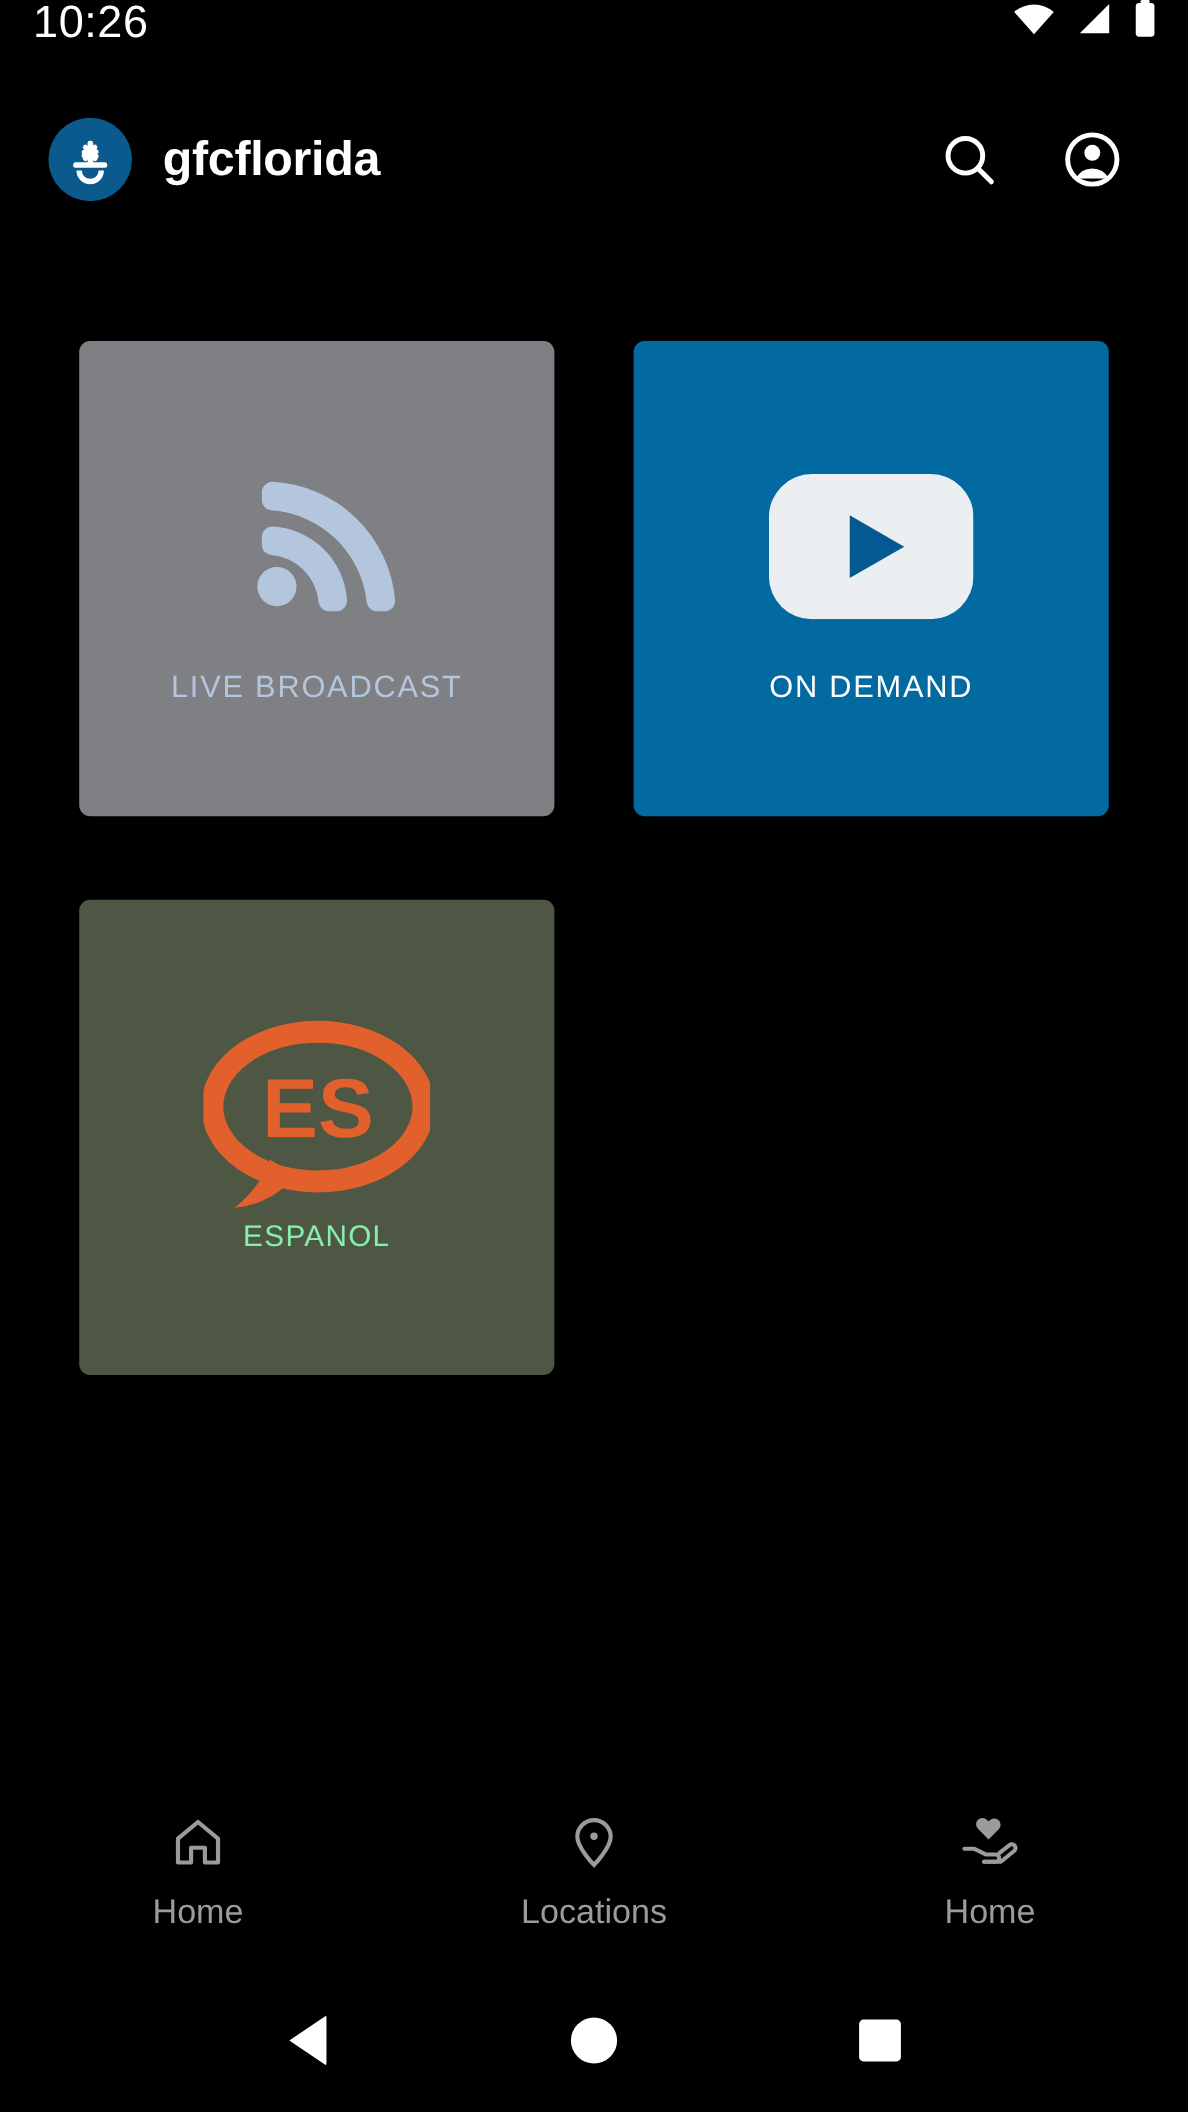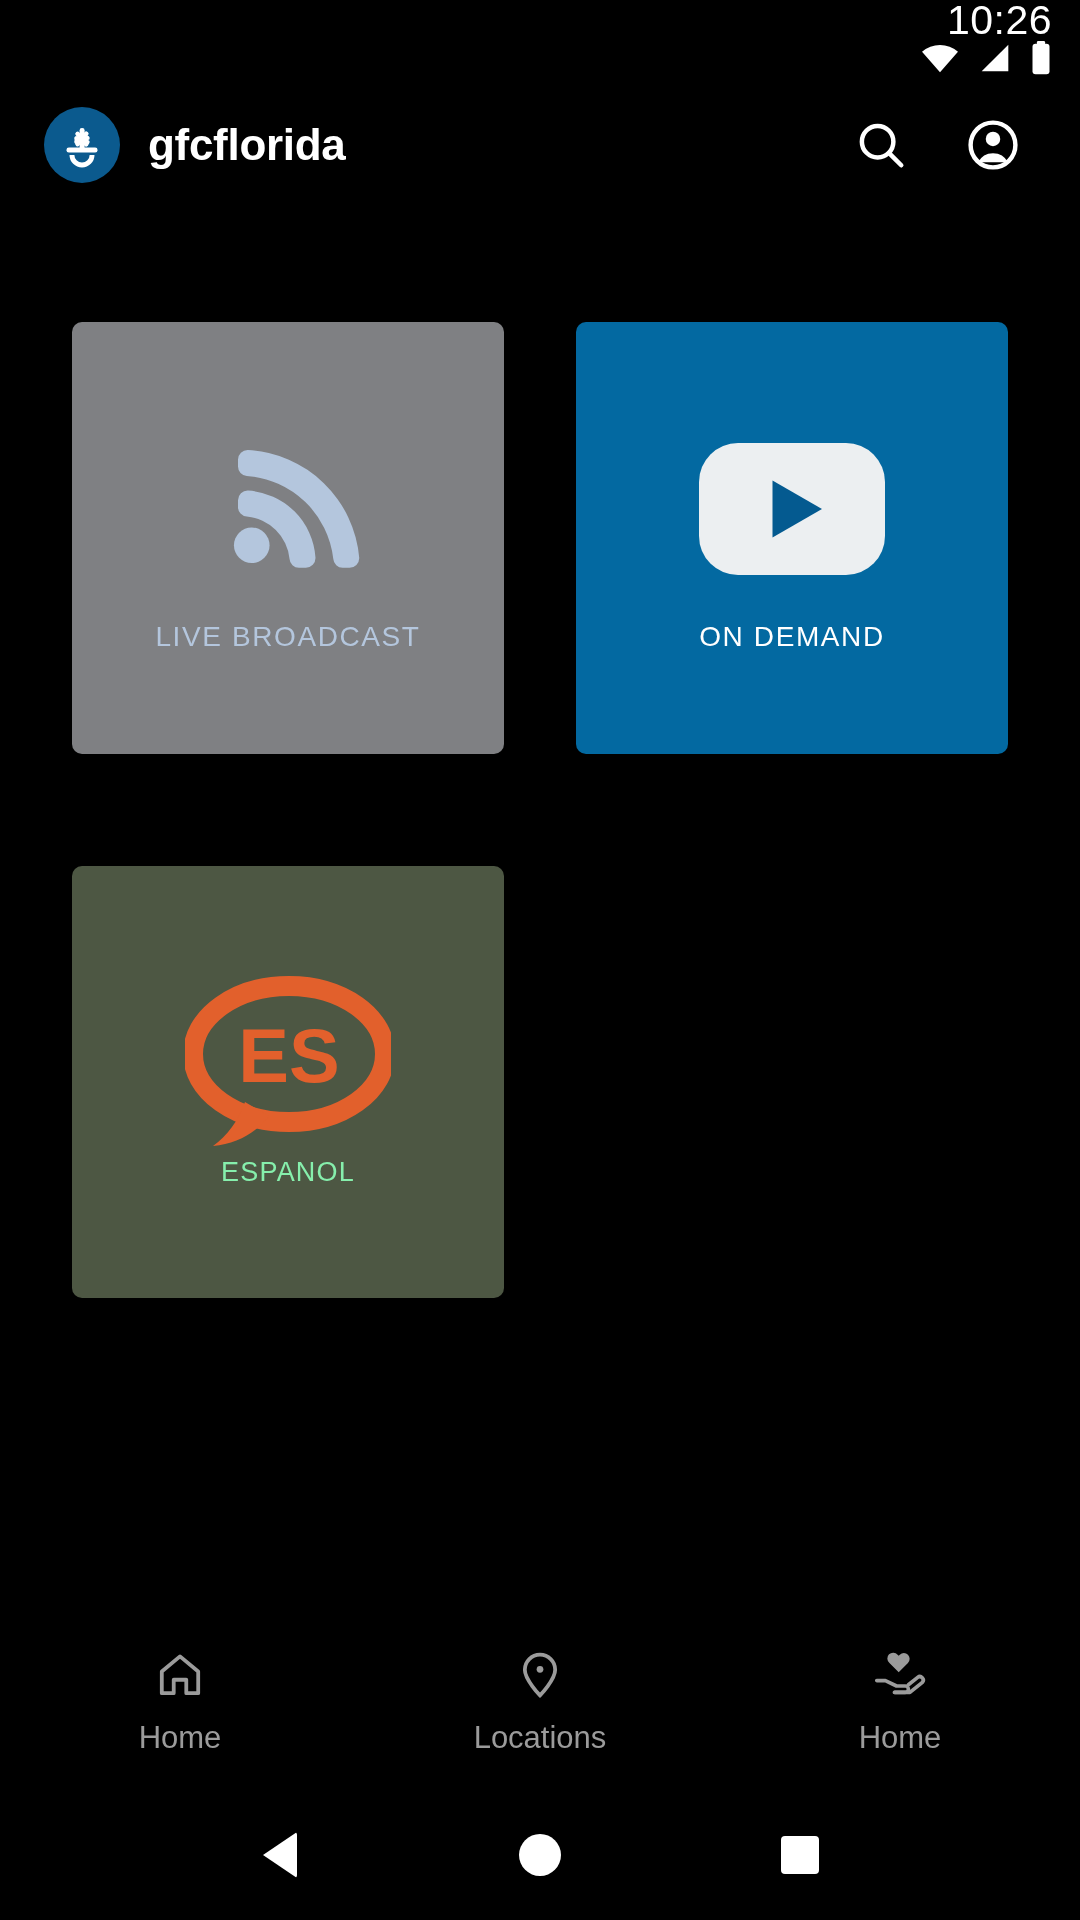--- a/index.html
+++ b/index.html
@@ -11,23 +11,22 @@
   }
   #screen {
     position:relative;
     width:1080px; height:1920px;
     background:#000;
   }
 
   
   #status-bar {
     position:absolute; top:0; left:0; right:0; height:78px;
-    display:flex; align-items:flex-end; justify-content:space-between;
+    display:flex; align-items:flex-start; justify-content:space-between;
     padding:0 28px 0 30px;
-    flex-direction:column;
   }
   #status-time {
     color:#ffffff; font-size:41px; font-weight:400; letter-spacing:0.5px;
     line-height:1;
   }
   #status-icons { display:flex; align-items:center; gap:16px; }
   .sys-ico { display:block; }
 
   
   #app-header {
@@ -52,22 +51,21 @@
   .hdr-btn {
     width:62px; height:62px; display:flex; align-items:center; justify-content:center;
     background:none; border:none; cursor:pointer;
   }
 
   
   #tile-grid {
     position:absolute; top:310px; left:72px;
     width:936px;
     display:flex; flex-wrap:wrap;
-    gap:112px 72px;
-    margin-top:12px;
+    gap:76px 72px;
   }
   .tile {
     width:432px; height:432px;
     border-radius:10px;
     display:flex; flex-direction:column;
     align-items:center; justify-content:center;
     cursor:pointer; position:relative;
     overflow:hidden;
   }
   .tile-art {

